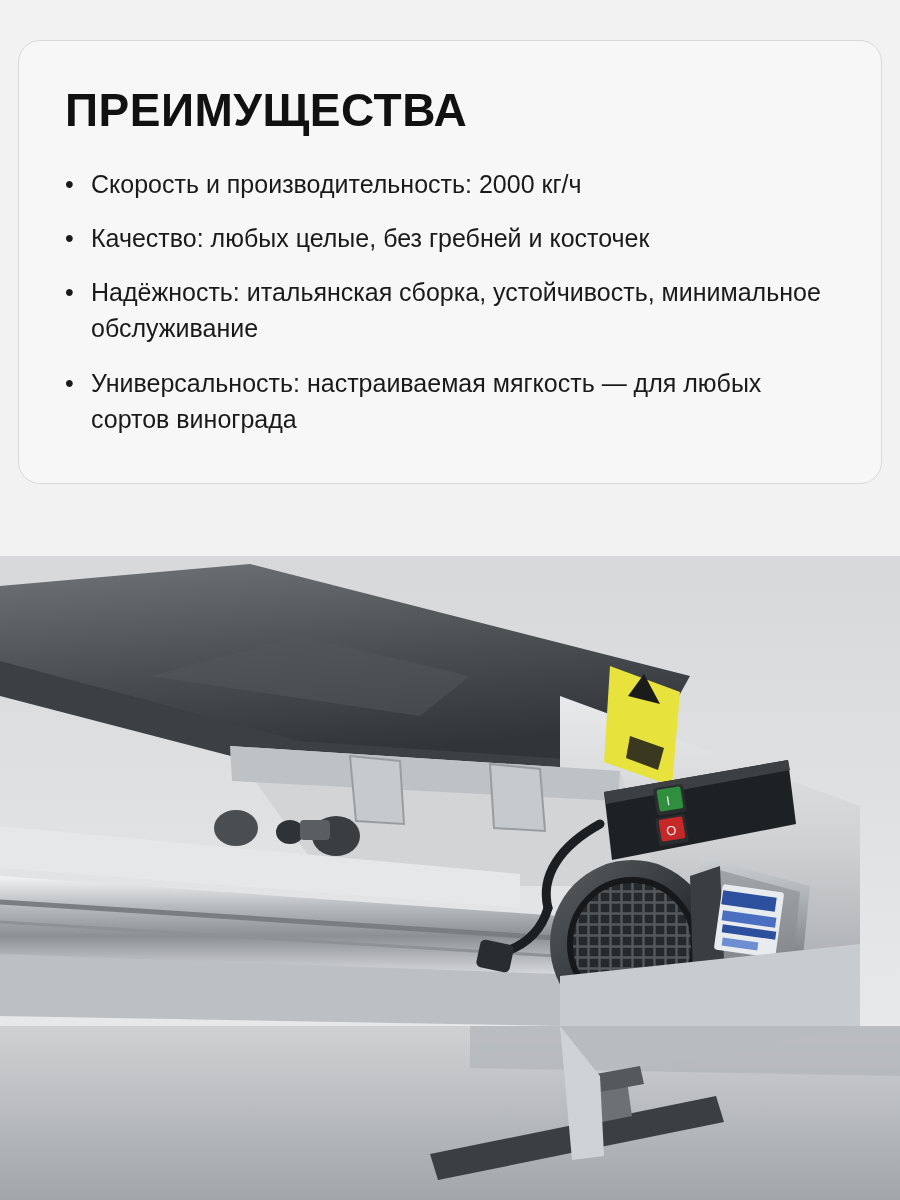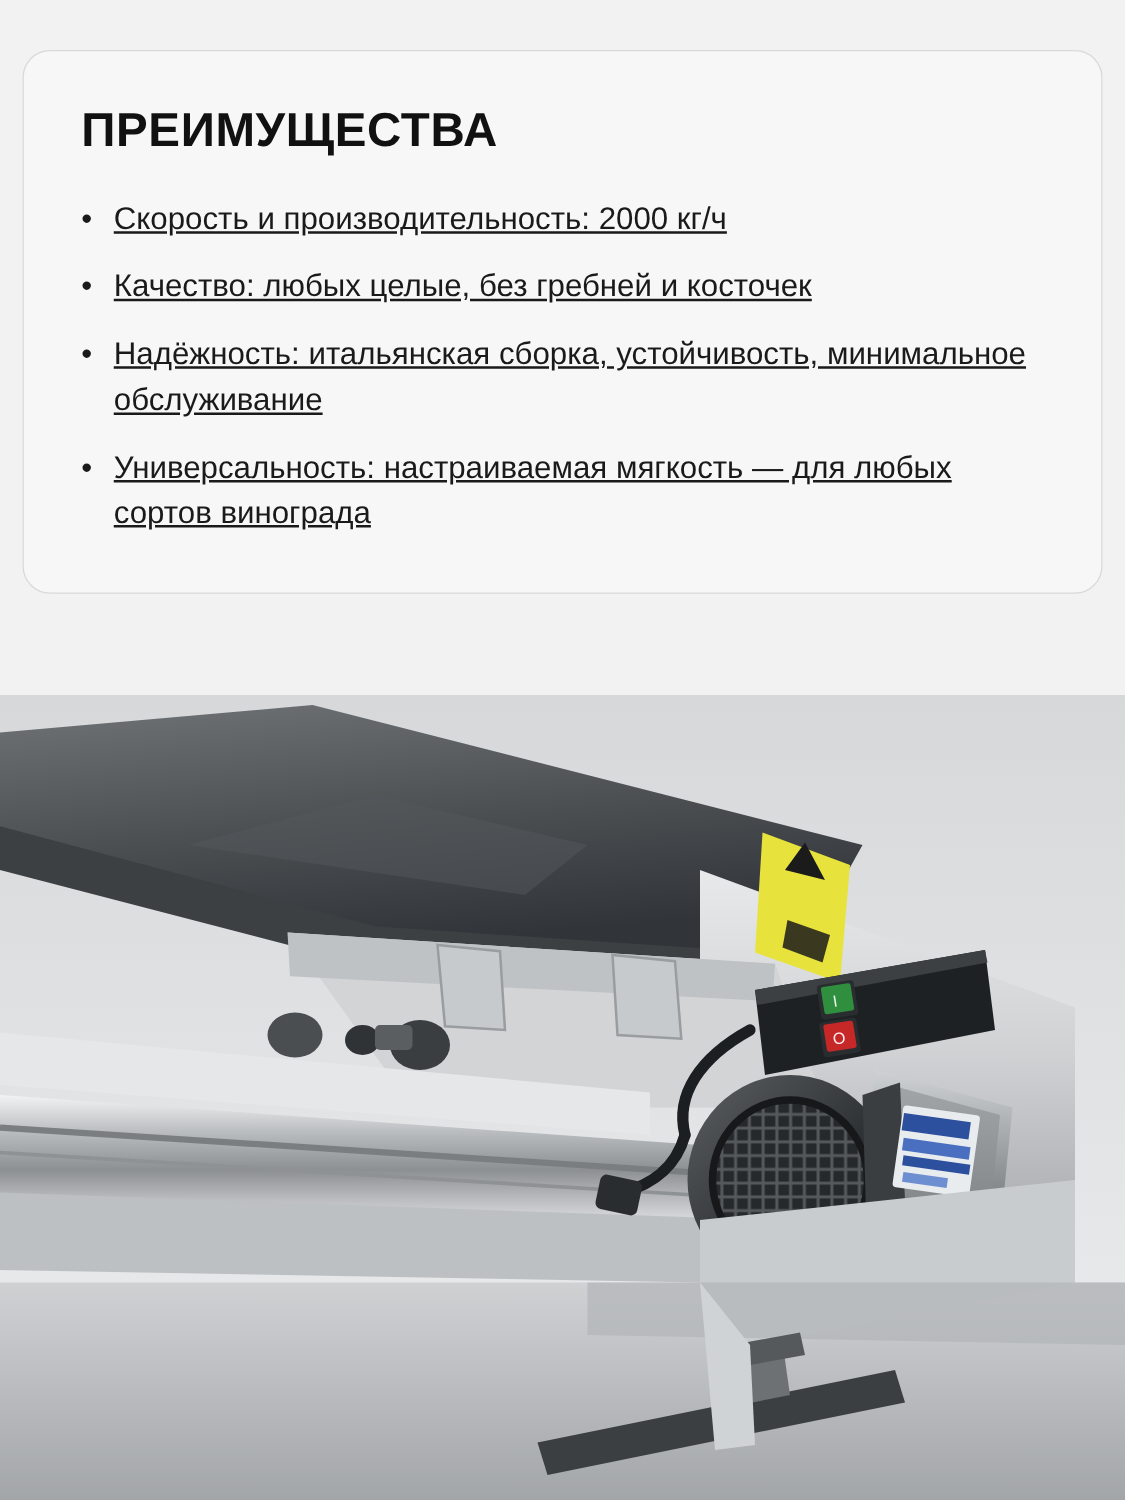--- a/index.html
+++ b/index.html
@@ -30,21 +30,21 @@
     top: 40px;
     width: 864px;
     box-sizing: border-box;
     background: #f7f7f7;
     border: 1px solid #d9d9d9;
     border-radius: 22px;
     padding: 44px 46px 46px 46px;
   }
 
   .card-title {
-    font-size: 38px;
+    font-size: 46px;
     font-weight: bold;
     letter-spacing: 0.5px;
     color: #111111;
     margin: 0 0 30px 0;
     line-height: 1.1;
   }
 
   .benefit-list {
     list-style: none;
     margin: 0;
@@ -68,21 +68,20 @@
     width: 26px;
     font-size: 25px;
     line-height: 1.45;
     color: #1a1a1a;
     text-align: left;
   }
 
   .benefit-text {
     flex: 1 1 auto;
     max-width: 760px;
-    text-decoration: underline;
   }
 
   
   .photo {
     position: absolute;
     left: 0;
     top: 556px;
     width: 900px;
     height: 644px;
     overflow: hidden;

